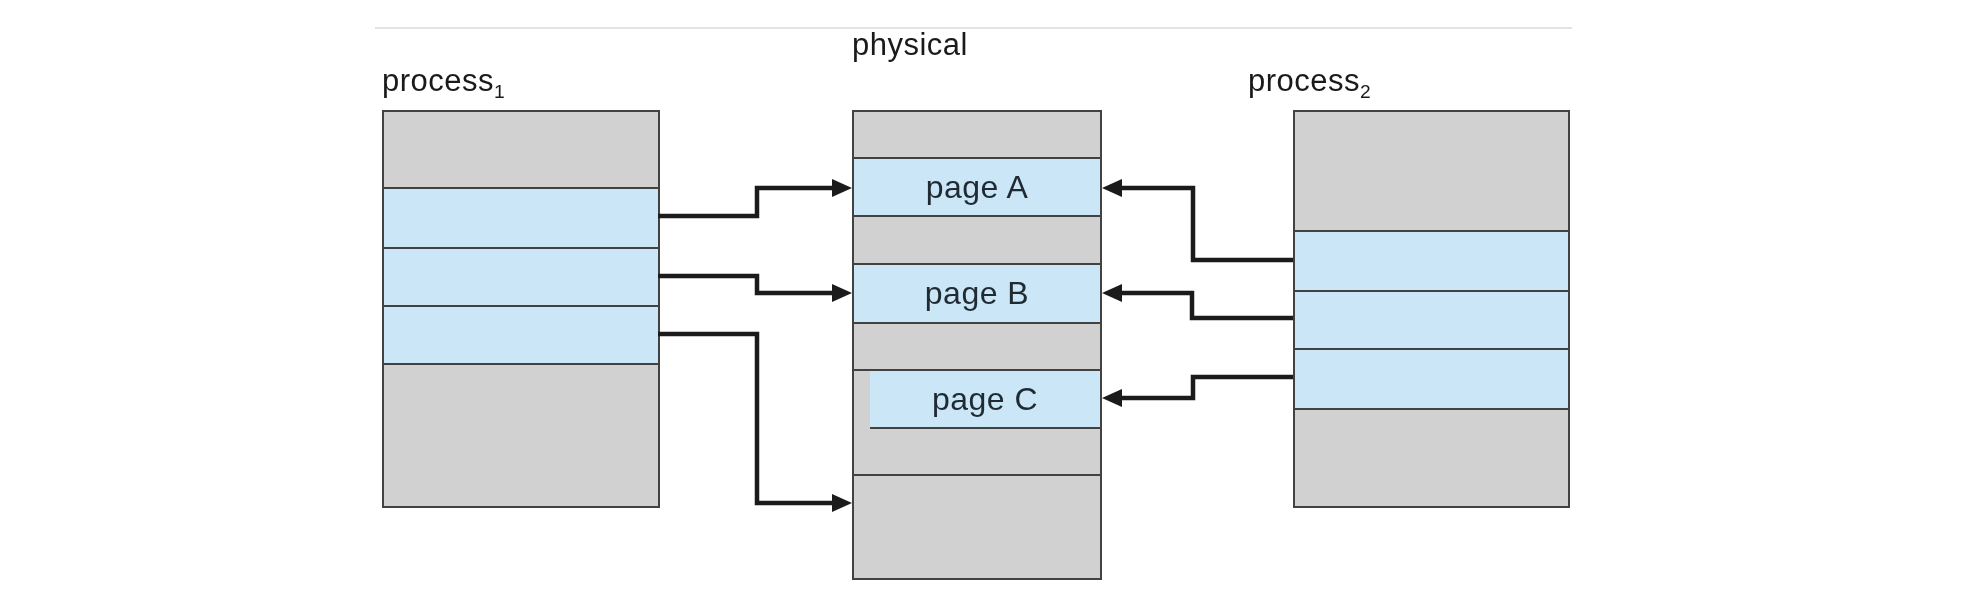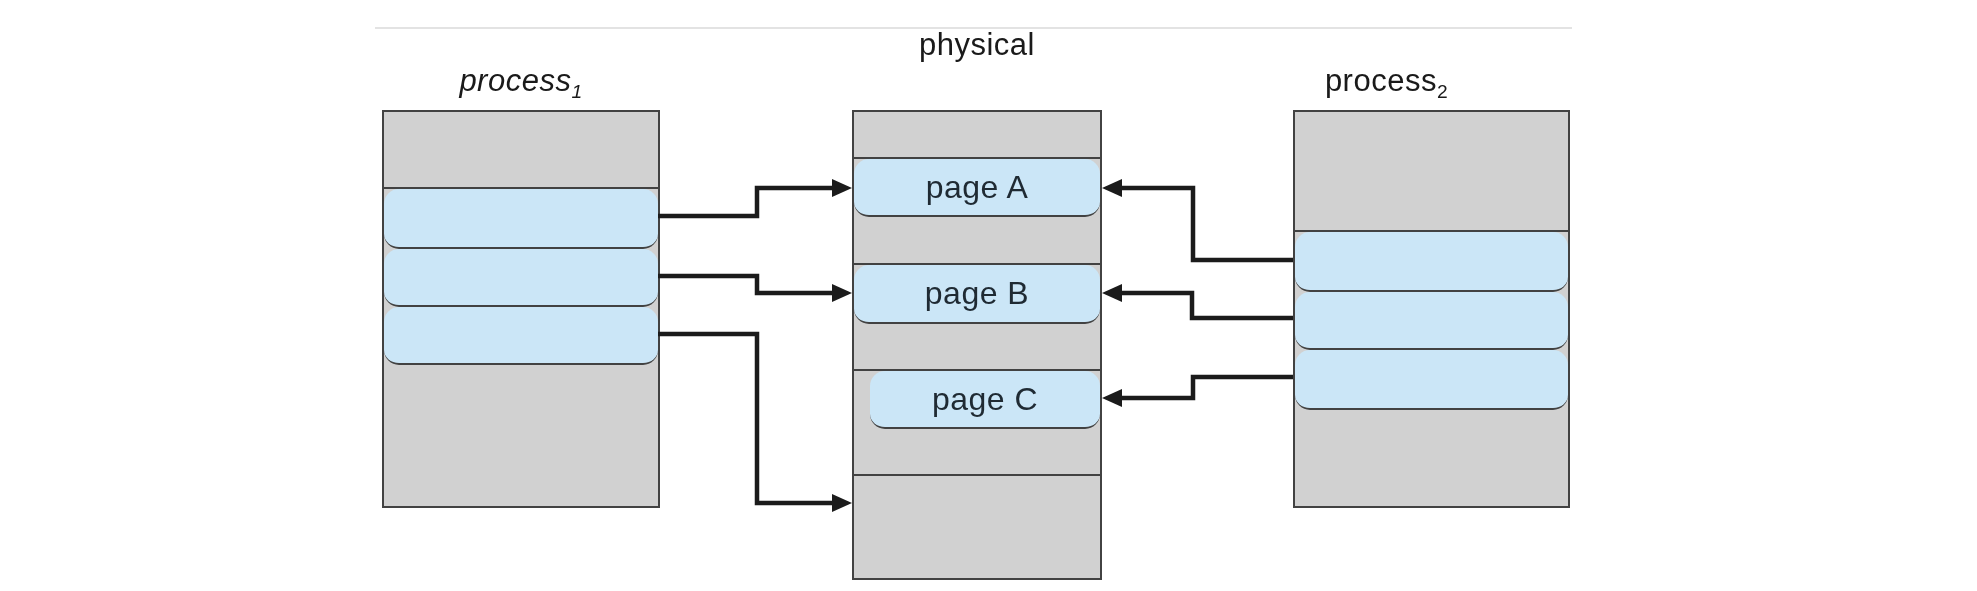--- a/index.html
+++ b/index.html
@@ -18,52 +18,51 @@
   .top-rule {
     position: absolute;
     left: 375px;
     top: 27px;
     width: 1197px;
     height: 2px;
     background: var(--rule, #e3e3e3);
   }
   .col-title {
     position: absolute;
-    text-align: center;
     font-size: 31px;
     color: var(--title-text, #1a1a1a);
     letter-spacing: 0.5px;
     white-space: nowrap;
   }
   .col-title sub {
     font-size: 0.62em;
     line-height: 0;
   }
-  #title-process1 { left: 382px; top: 63px; width: 278px; font-style: italic; }
+  #title-process1 { left: 382px; top: 63px; width: 278px; }
   #title-process2 { left: 1248px; top: 63px; width: 277px; }
   #title-physical-memory { left: 852px; top: 28px; width: 250px; line-height: 33px; }
   .membox {
     position: absolute;
     box-sizing: border-box;
     border: 2px solid var(--border, #424242);
     background: var(--gray, #d1d1d1);
   }
   .segment {
     box-sizing: border-box;
     border-bottom: 2px solid var(--border, #424242);
     display: flex;
     align-items: center;
     justify-content: center;
     font-size: 32px;
     color: var(--label-text, #1f2a33);
     letter-spacing: 0.5px;
   }
   .segment:last-child { border-bottom: none; }
   .segment.gray { background: var(--gray, #d1d1d1); }
-  .segment.blue { background: var(--blue, #cbe6f7); border-radius: 15px; }
+  .segment.blue { background: var(--blue, #cbe6f7); }
   #arrow-layer {
     position: absolute;
     left: 0;
     top: 0;
     width: 1977px;
     height: 591px;
     pointer-events: none;
   }
 </style>
 </head>

